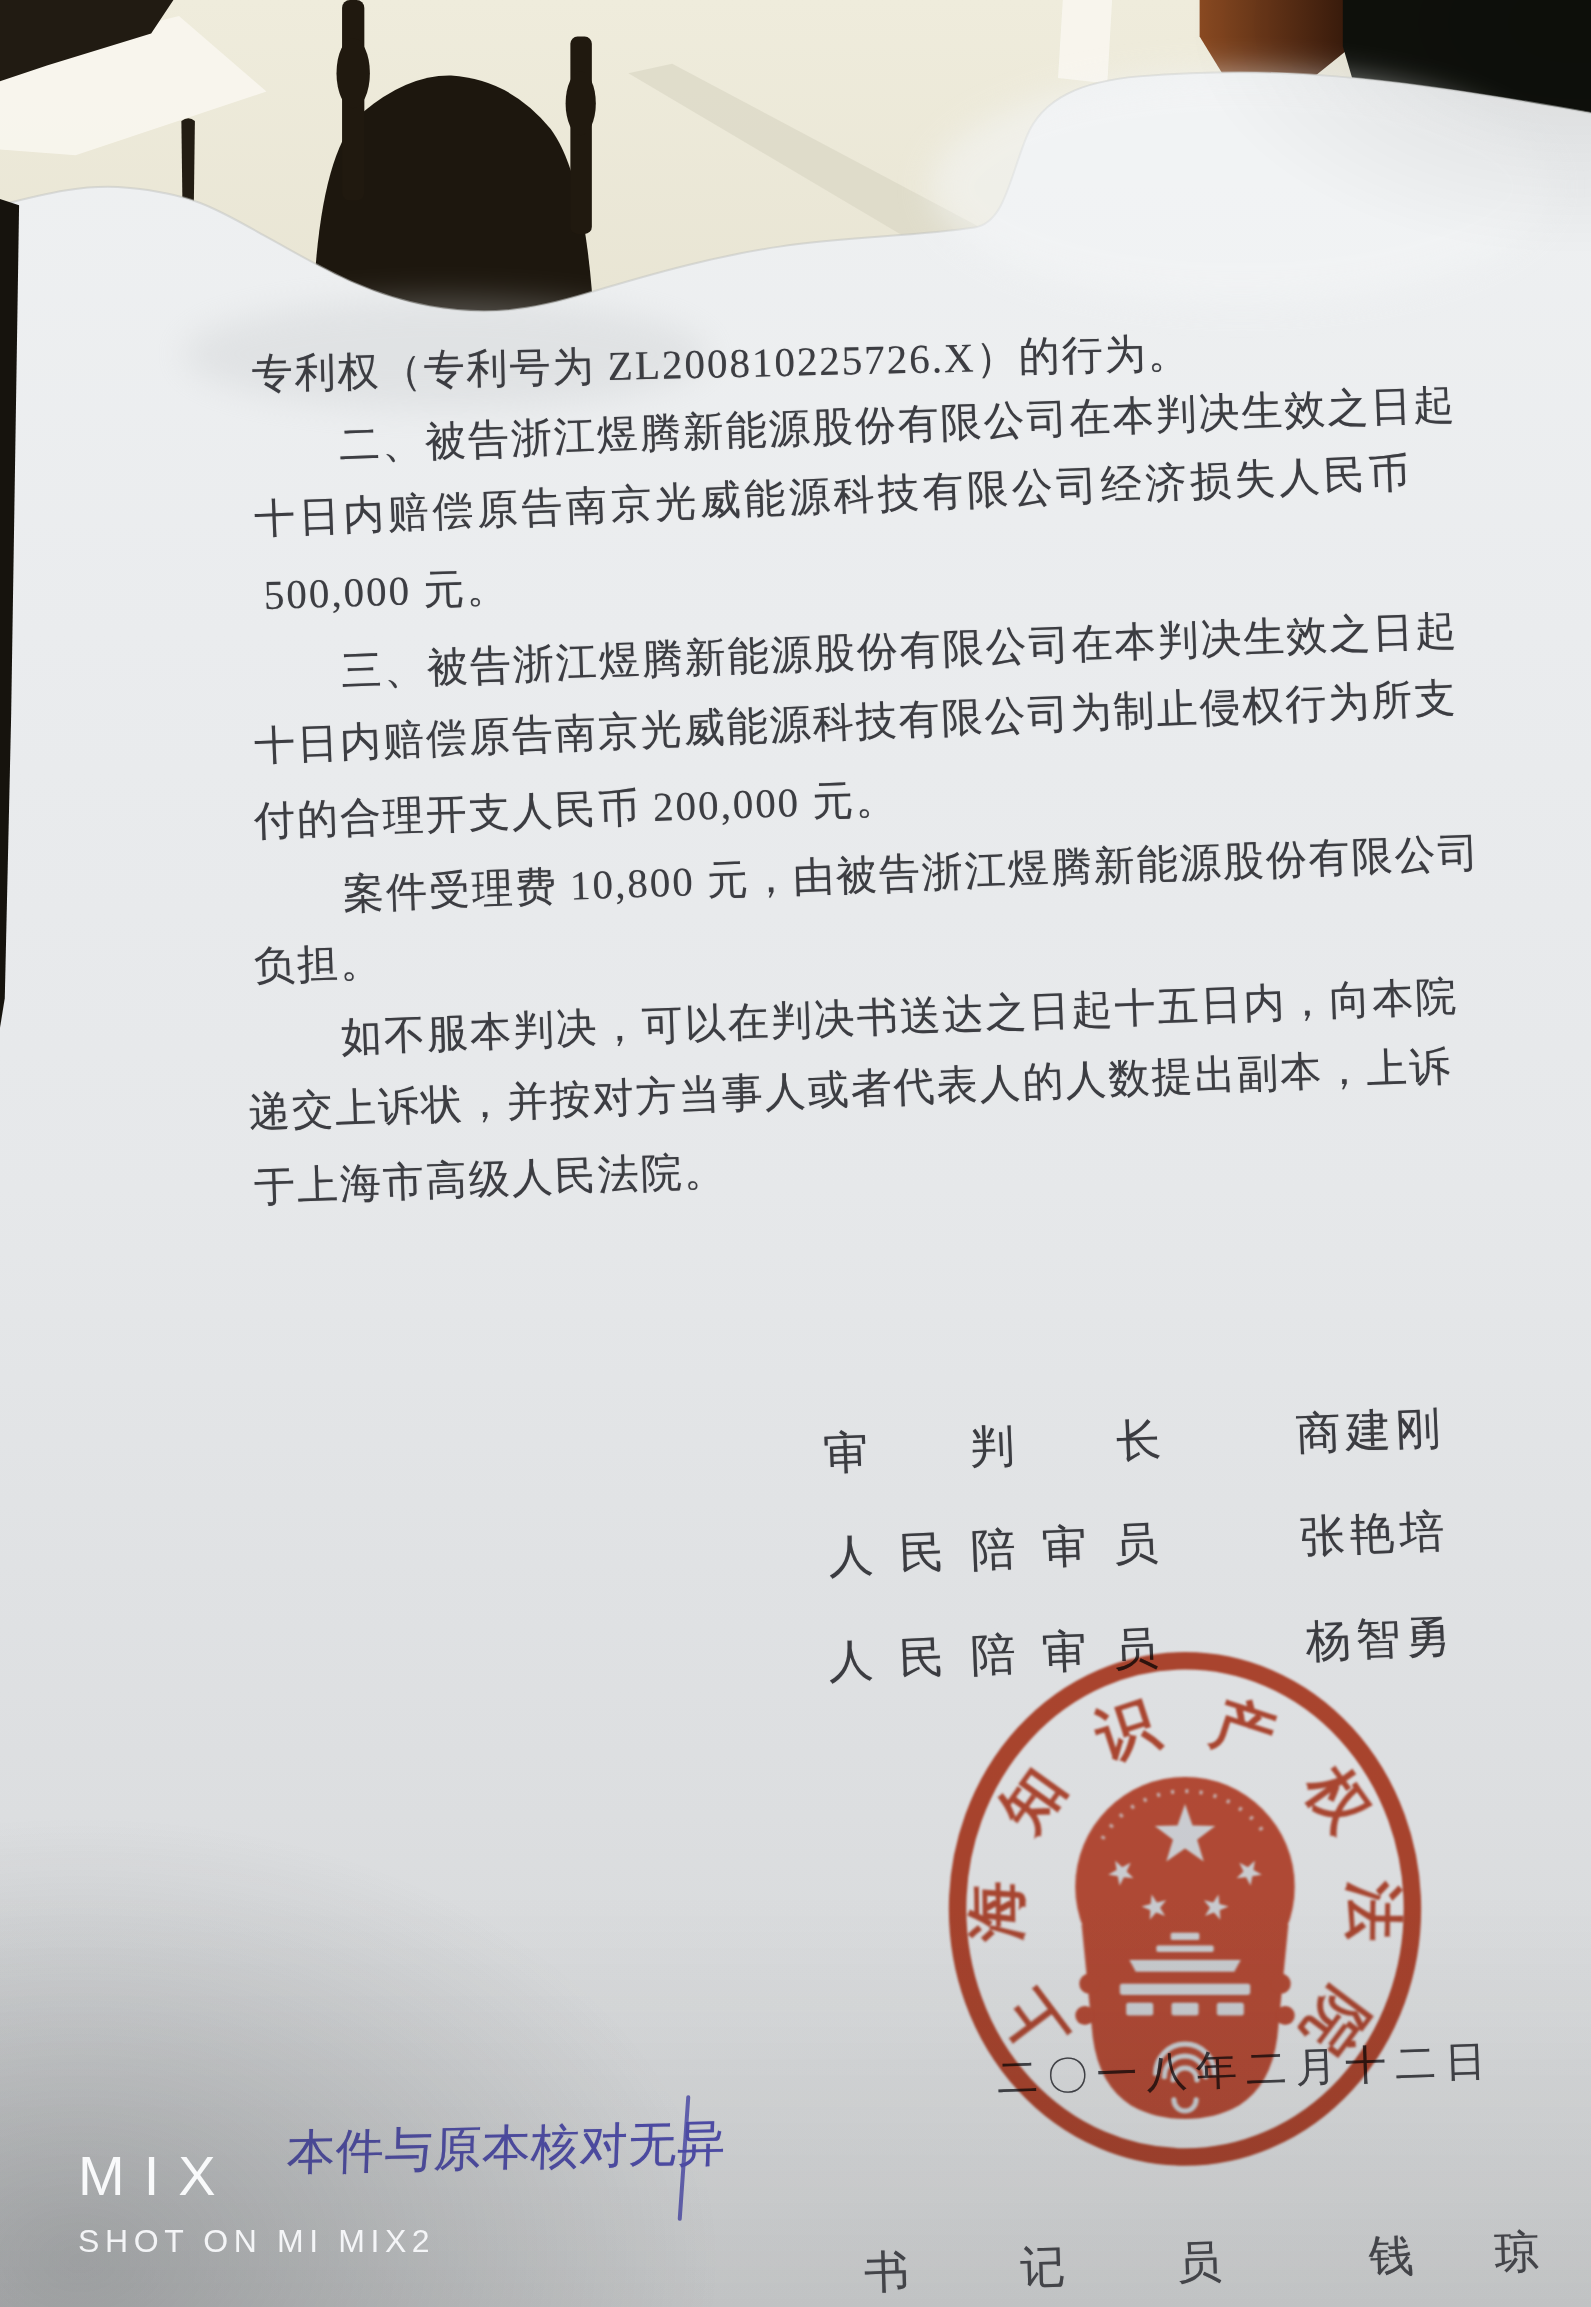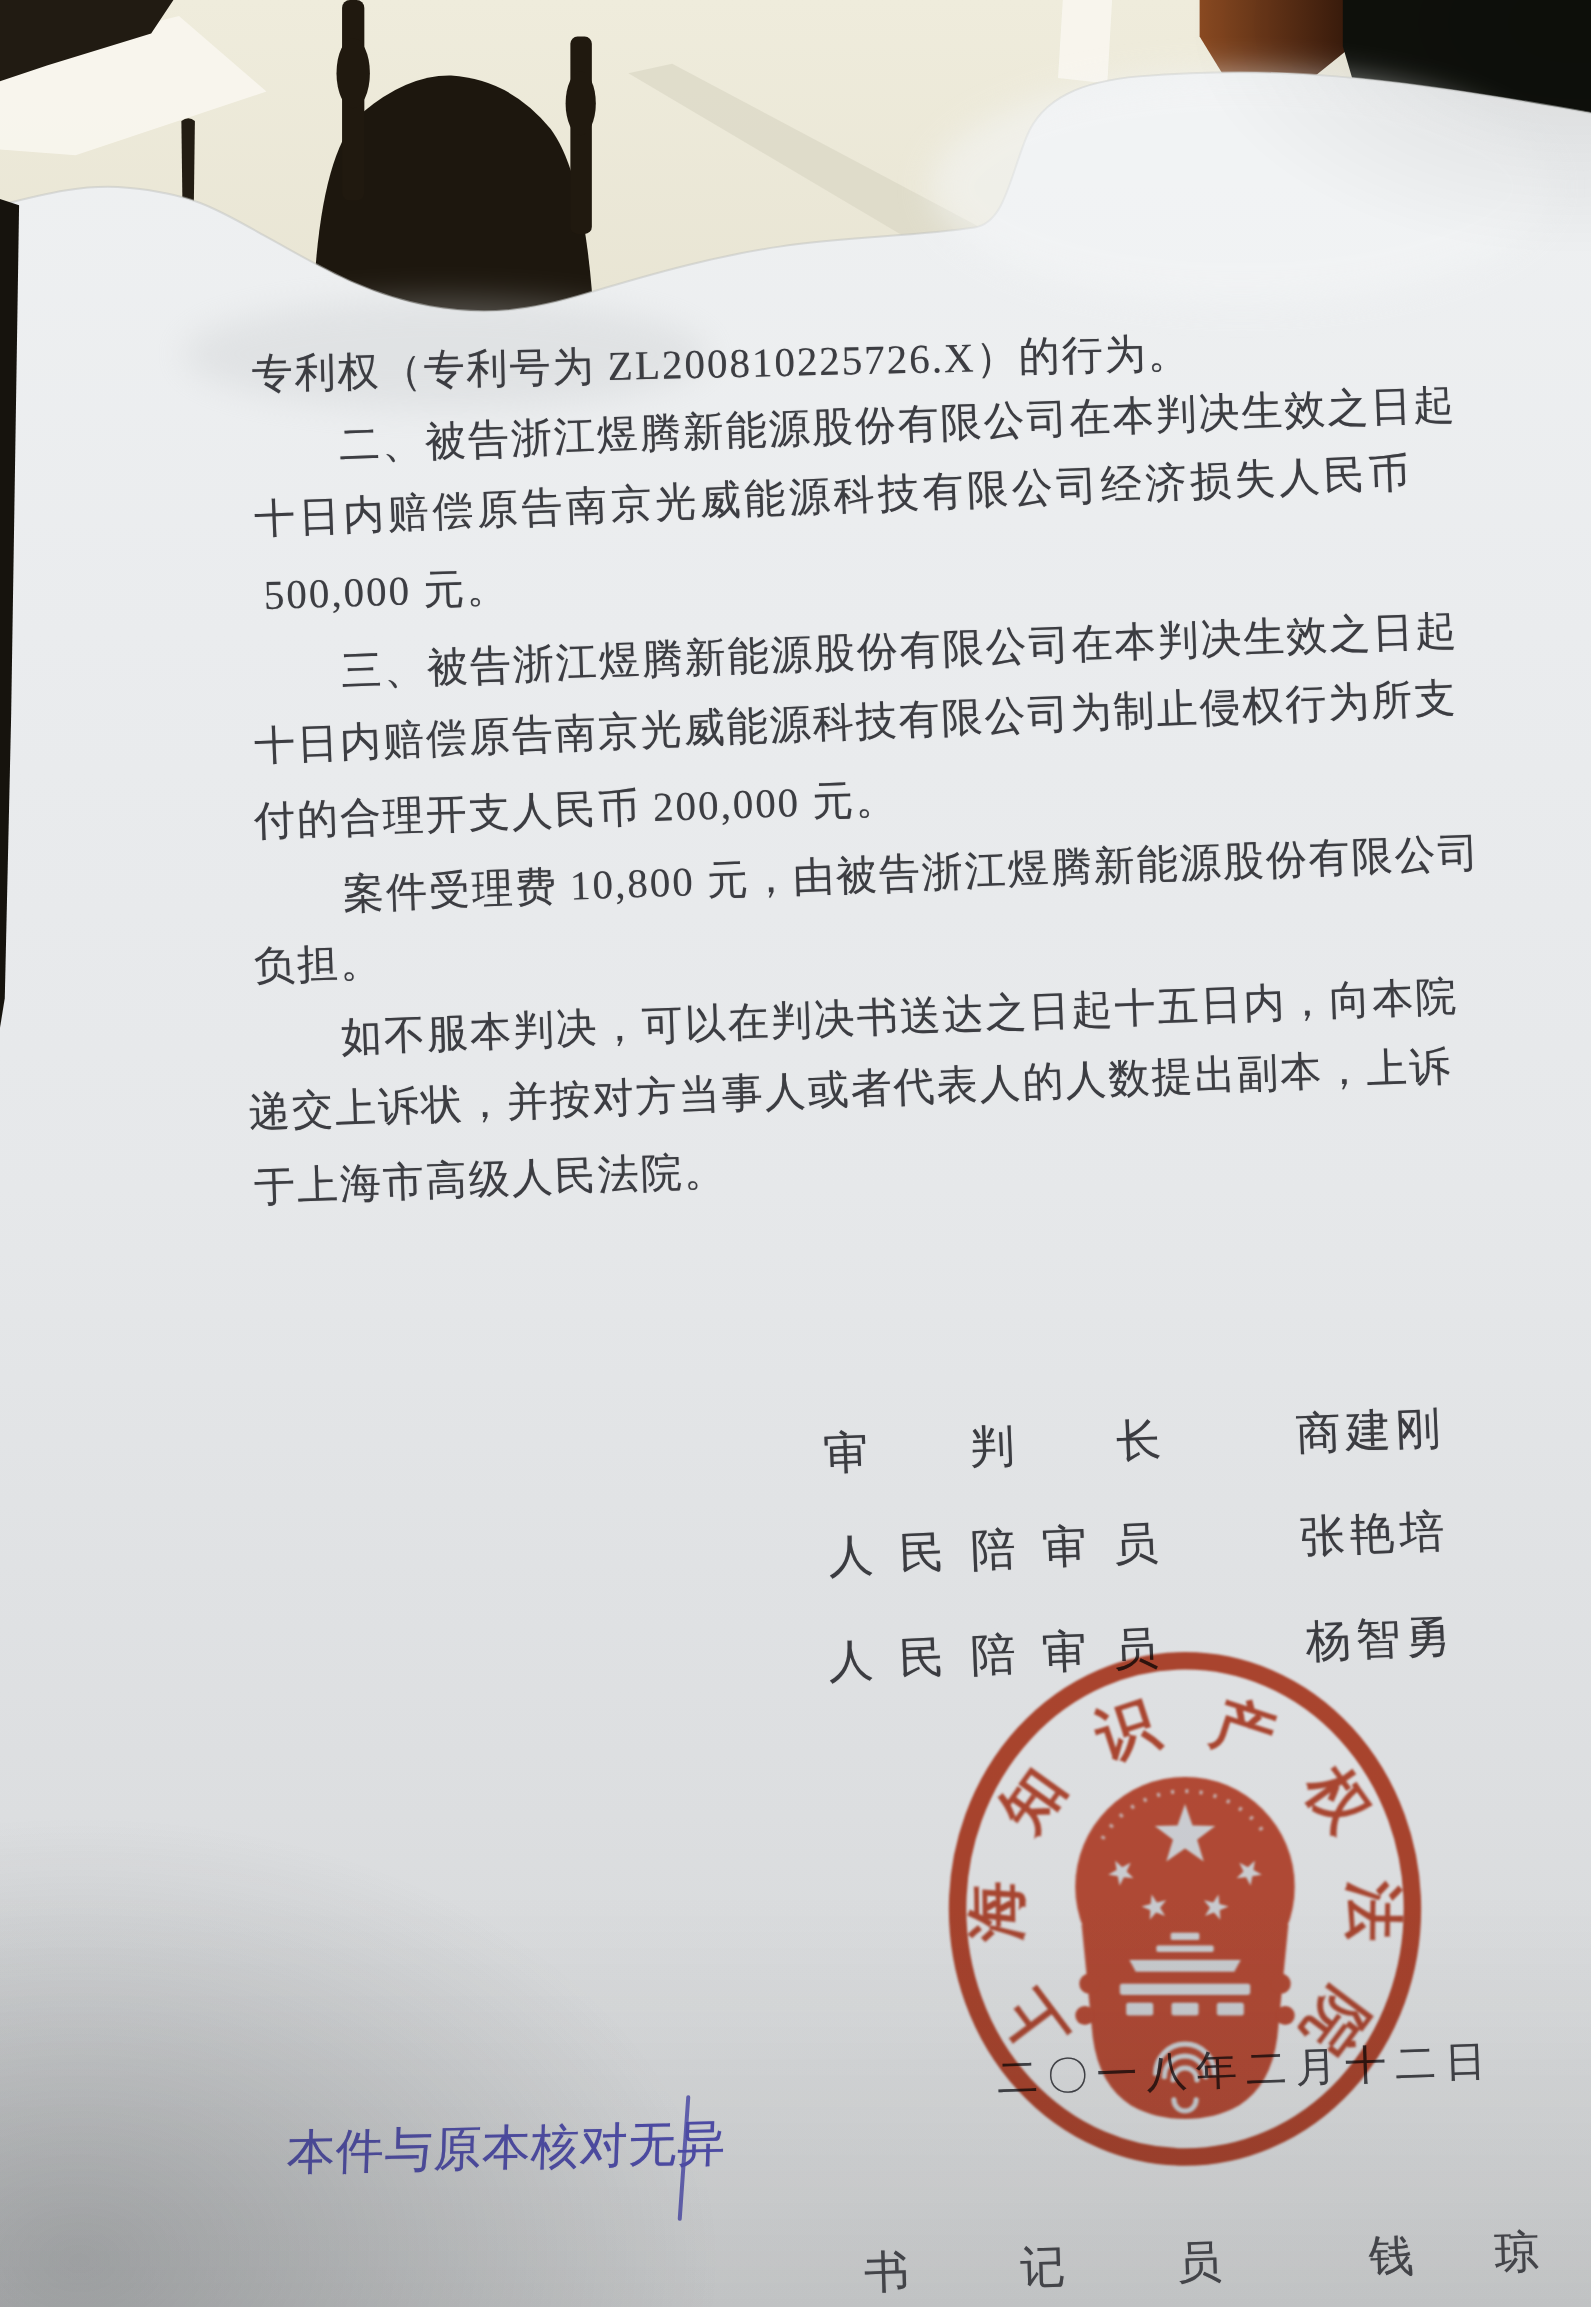--- a/index.html
+++ b/index.html
@@ -270,15 +270,19 @@
       </g>
       <path d="M228,250 A120,120 0 0 1 436,250" fill="none" stroke="#e9ebee" stroke-width="5" stroke-dasharray="4 14" opacity="0.75"></path>
     </g>
   </svg>
 
   <div class="handwriting">本件与原本核对无异</div>
   <div class="pen-stroke"></div>
 
   <div class="vignette"></div>
 
+  <div class="watermark">
+    <div class="wm-brand">MIX</div>
+    <div class="wm-caption">SHOT ON MI MIX2</div>
+  </div>
 
 </div>
 
 
 </body></html>

